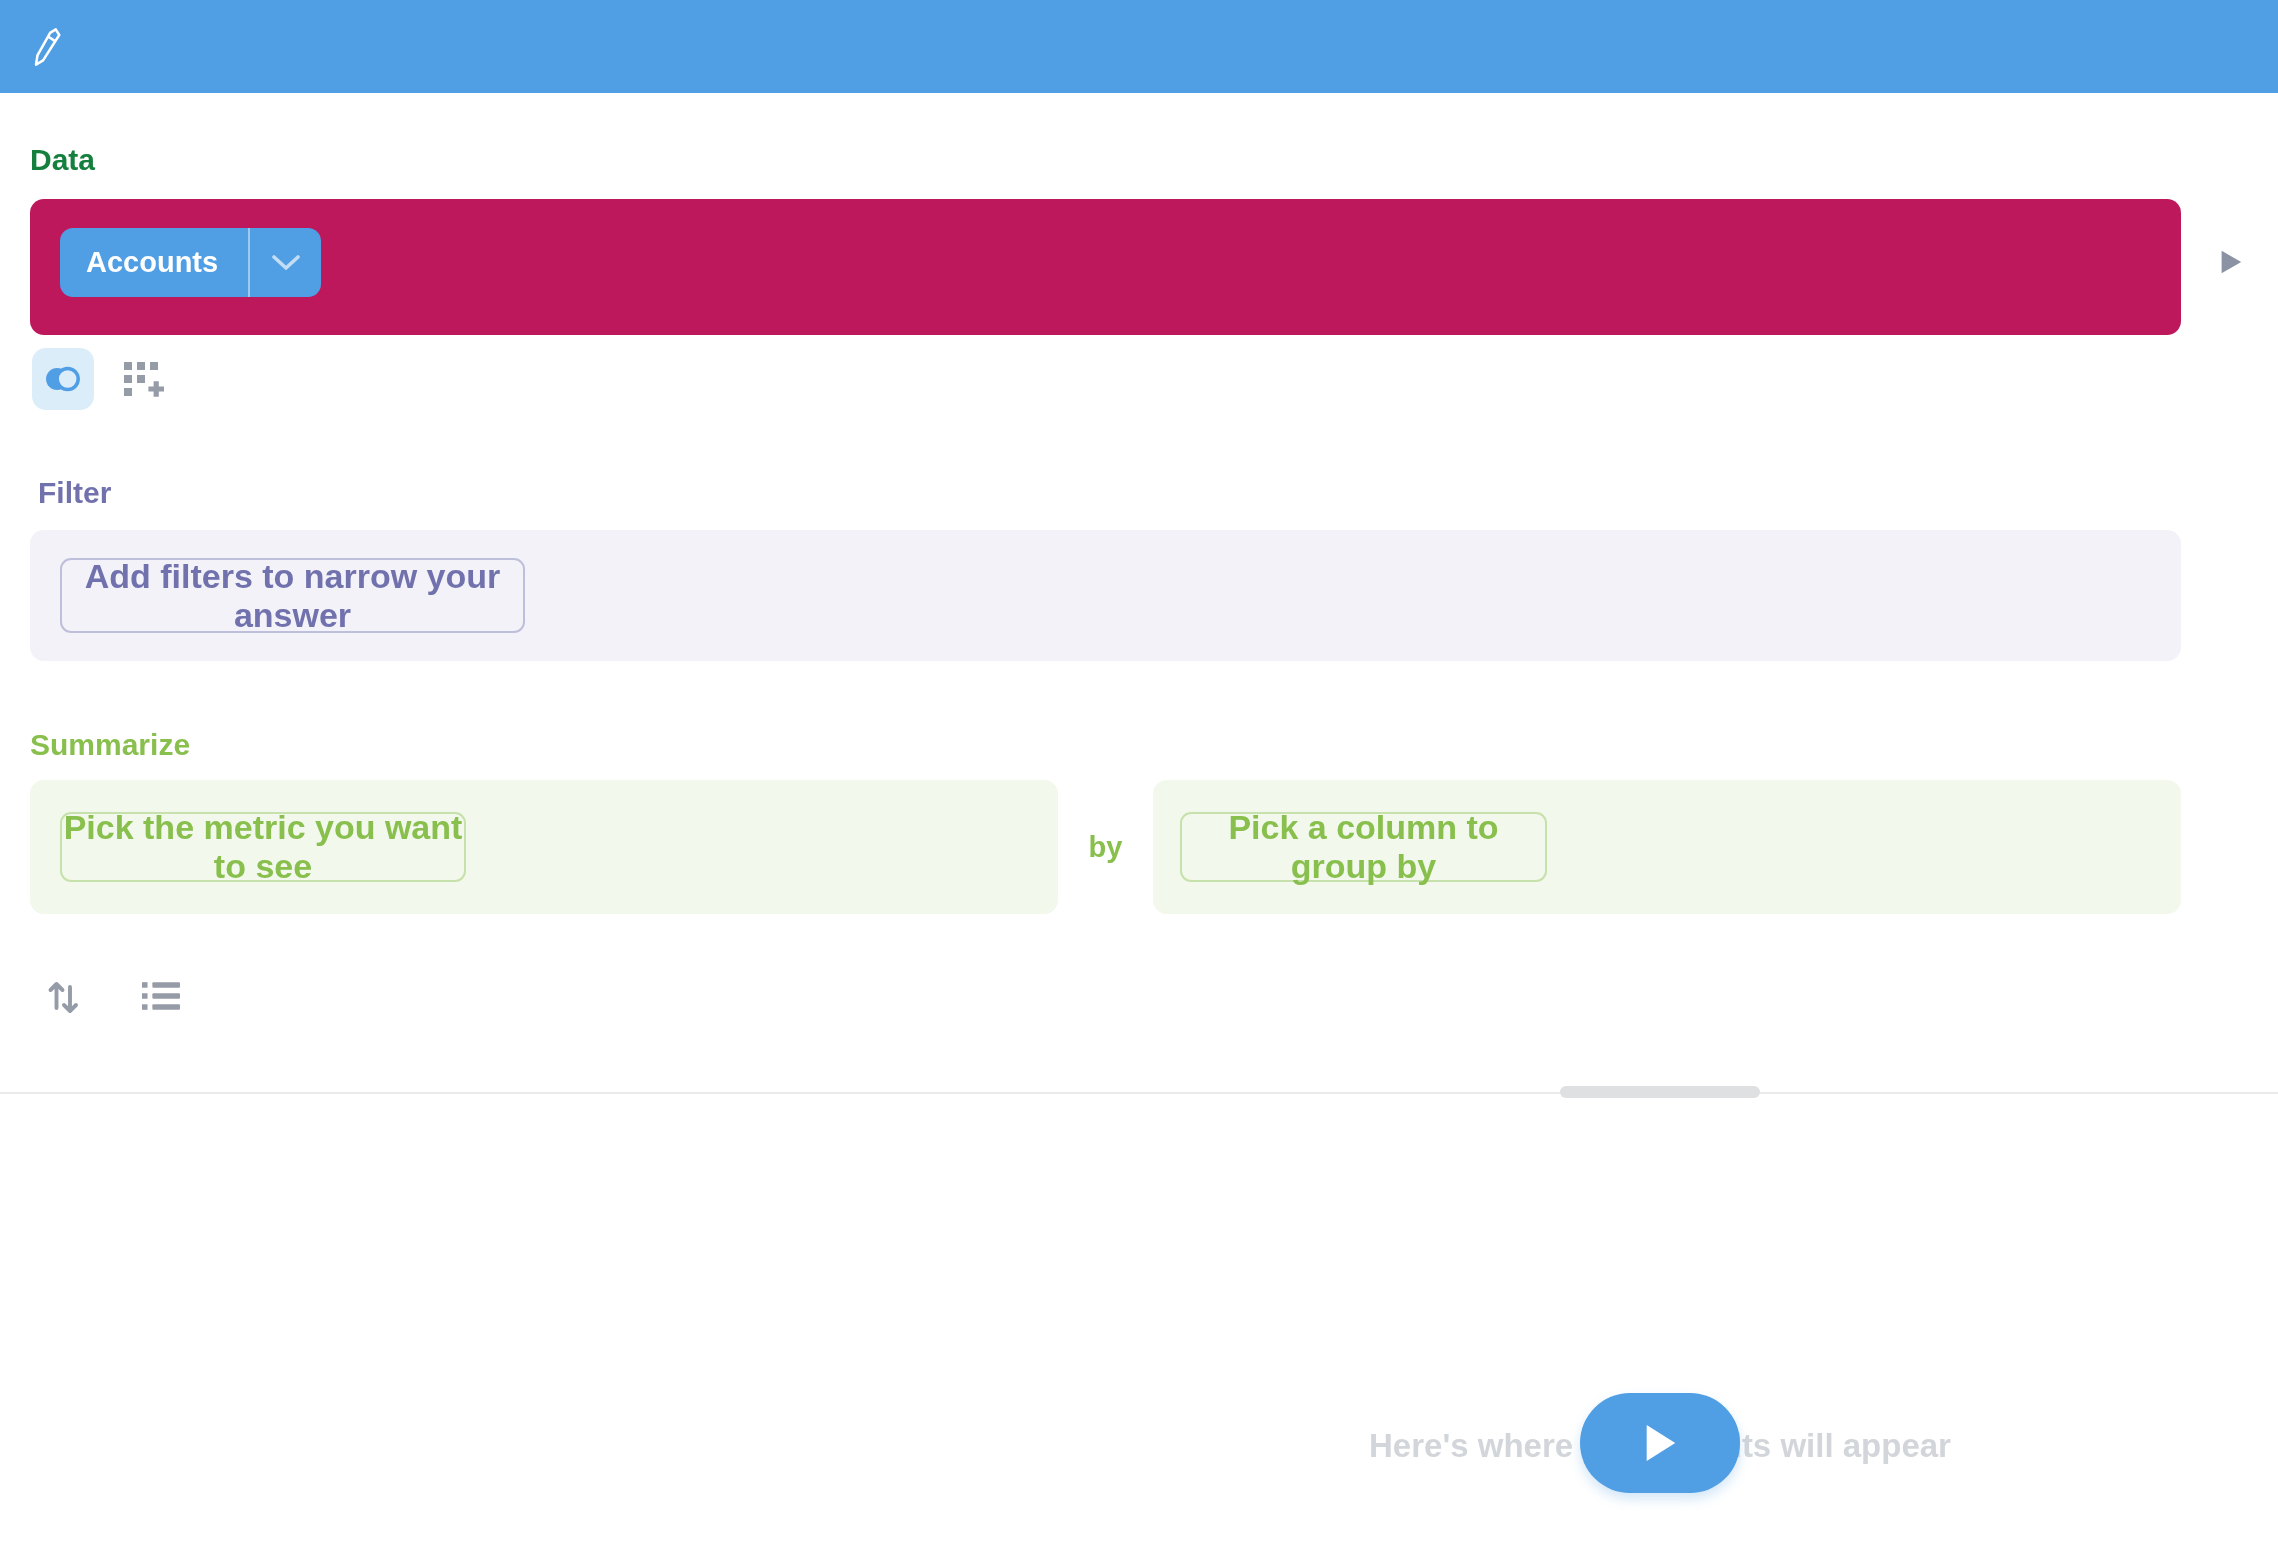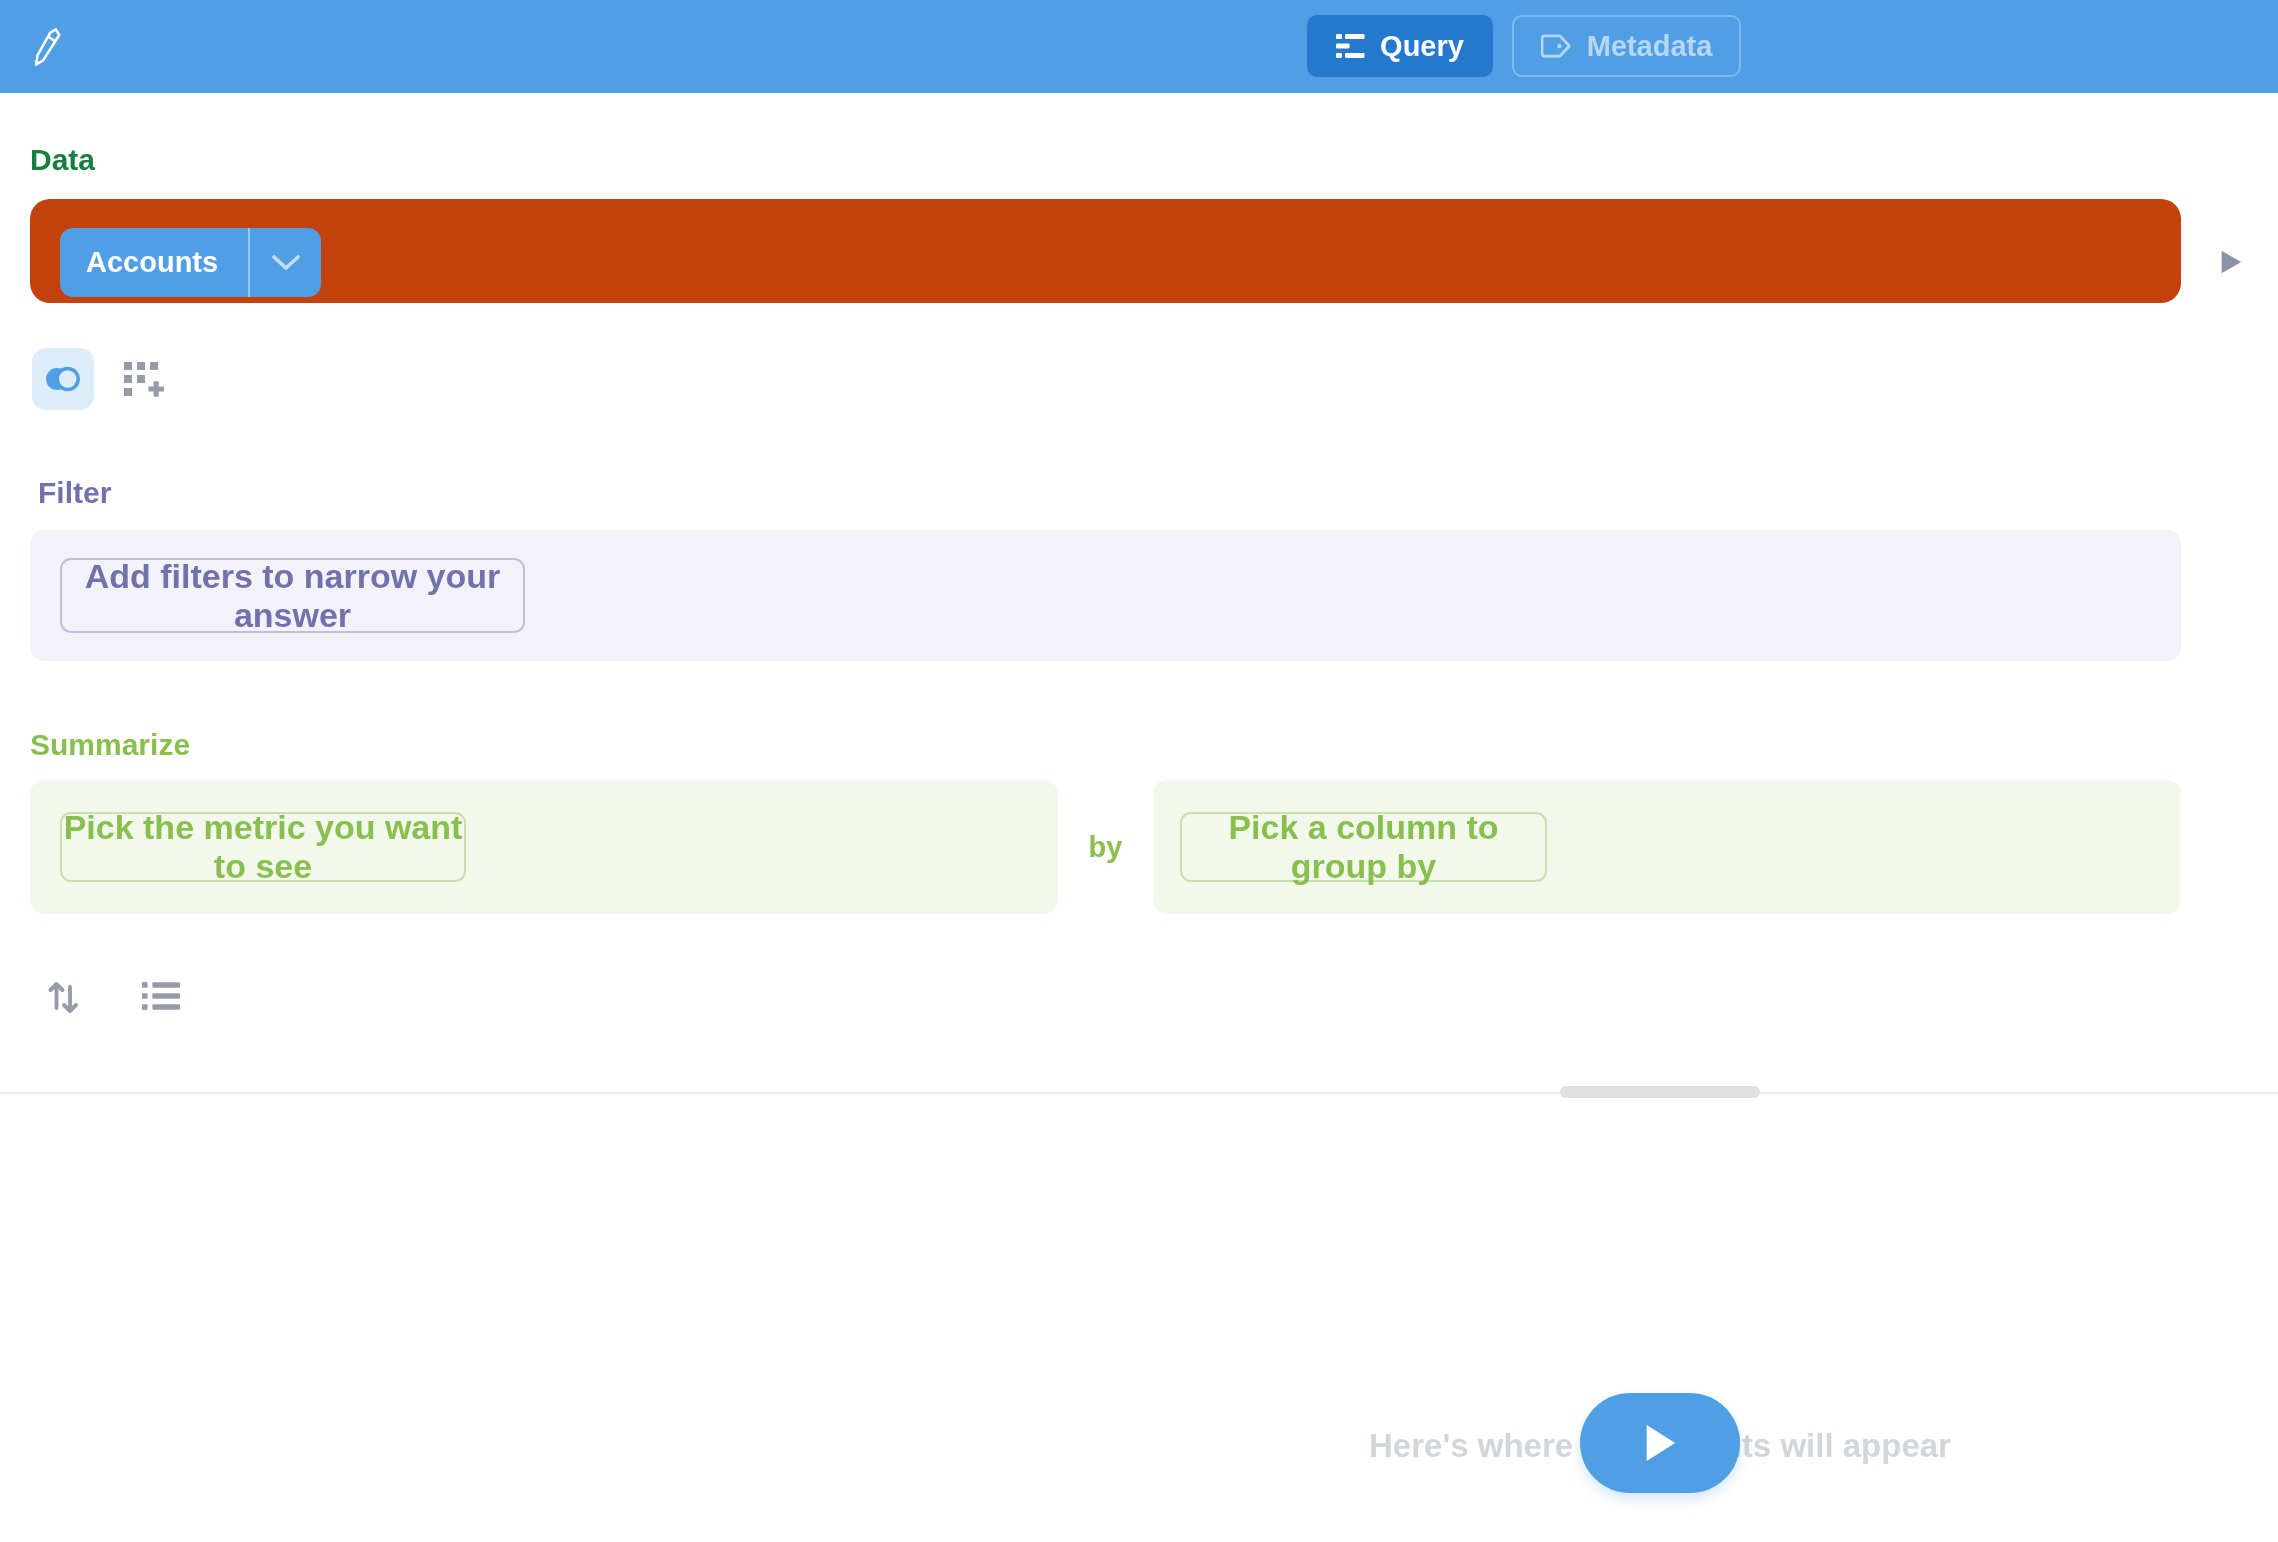--- a/index.html
+++ b/index.html
@@ -34,21 +34,21 @@
     background: transparent; color: #B7D6F2;
     border: 2px solid rgba(255,255,255,0.28); width: 229px;
   }
   
   .section-label { position: absolute; left: 30px; font-size: 30px; font-weight: 700; }
   .label-data { top: 143px; color: #15803d; }
   .label-filter { top: 476px; color: #7172AD; margin-left: 8px; }
   .label-summarize { top: 728px; color: #88BF4D; }
   
   .clause { position: absolute; border-radius: 14px; }
-  .clause.data { left: 30px; top: 199px; width: 2151px; height: 104px; background: #c2410c; border-radius: 20px; }
+  .clause.data { left: 30px; top: 199px; width: 2151px; height: 136px; background: #be185d; }
   .clause.filter { left: 30px; top: 530px; width: 2151px; height: 131px; background: #F2F2F8; }
   .clause.sum1 { left: 30px; top: 780px; width: 1028px; height: 134px; background: #F2F8EB; }
   .clause.sum2 { left: 1153px; top: 780px; width: 1028px; height: 134px; background: #F2F8EB; }
   
   .source-btn {
     position: absolute; left: 30px; top: 29px; height: 69px;
     display: flex; align-items: stretch;
     background: #509EE3; border-radius: 13px; cursor: pointer;
     color: #fff; font-size: 29px; font-weight: 700;
   }
@@ -117,41 +117,20 @@
 </head>
 <body>
 
 <div class="header">
   <button class="edit-icon-btn">
     <svg width="34" height="38" viewBox="0 0 24 27">
       <path d="M13.5 3.5 L17.5 1 L20 5 L8.5 23 L3.5 26 L4.5 19.5 Z M12 6 L16.5 9" fill="none" stroke="#ffffff" stroke-width="1.8" stroke-linejoin="round"></path>
     </svg>
   </button>
 
-  <div class="tabs">
-    <button class="tab active">
-      <svg width="30" height="28" viewBox="0 0 20 18">
-        <g fill="#ffffff">
-          <rect x="0" y="1" width="4" height="3.4" rx="0.8"></rect>
-          <rect x="6" y="1" width="13" height="3.4" rx="0.8"></rect>
-          <rect x="0" y="7.3" width="9" height="3.4" rx="0.8"></rect>
-          <rect x="0" y="13.6" width="4" height="3.4" rx="0.8"></rect>
-          <rect x="6" y="13.6" width="13" height="3.4" rx="0.8"></rect>
-        </g>
-      </svg>
-      <span>Query</span>
-    </button>
-    <button class="tab inactive">
-      <svg width="32" height="26" viewBox="0 0 22 17">
-        <path d="M2.5 1.5 h10.5 l6.5 7 l-6.5 7 H2.5 a1.8 1.8 0 0 1 -1.8 -1.8 V3.3 a1.8 1.8 0 0 1 1.8 -1.8 Z" fill="none" stroke="#B7D6F2" stroke-width="1.9" stroke-linejoin="round"></path>
-        <circle cx="12.6" cy="8.5" r="1.5" fill="#B7D6F2"></circle>
-      </svg>
-      <span>Metadata</span>
-    </button>
-  </div>
 </div>
 
 <div class="section-label label-data">Data</div>
 
 <div class="clause data">
   <div class="source-btn">
     <span class="txt">Accounts</span>
     <span class="split"></span>
     <span class="chev">
       <svg width="28" height="16" viewBox="0 0 28 16">

